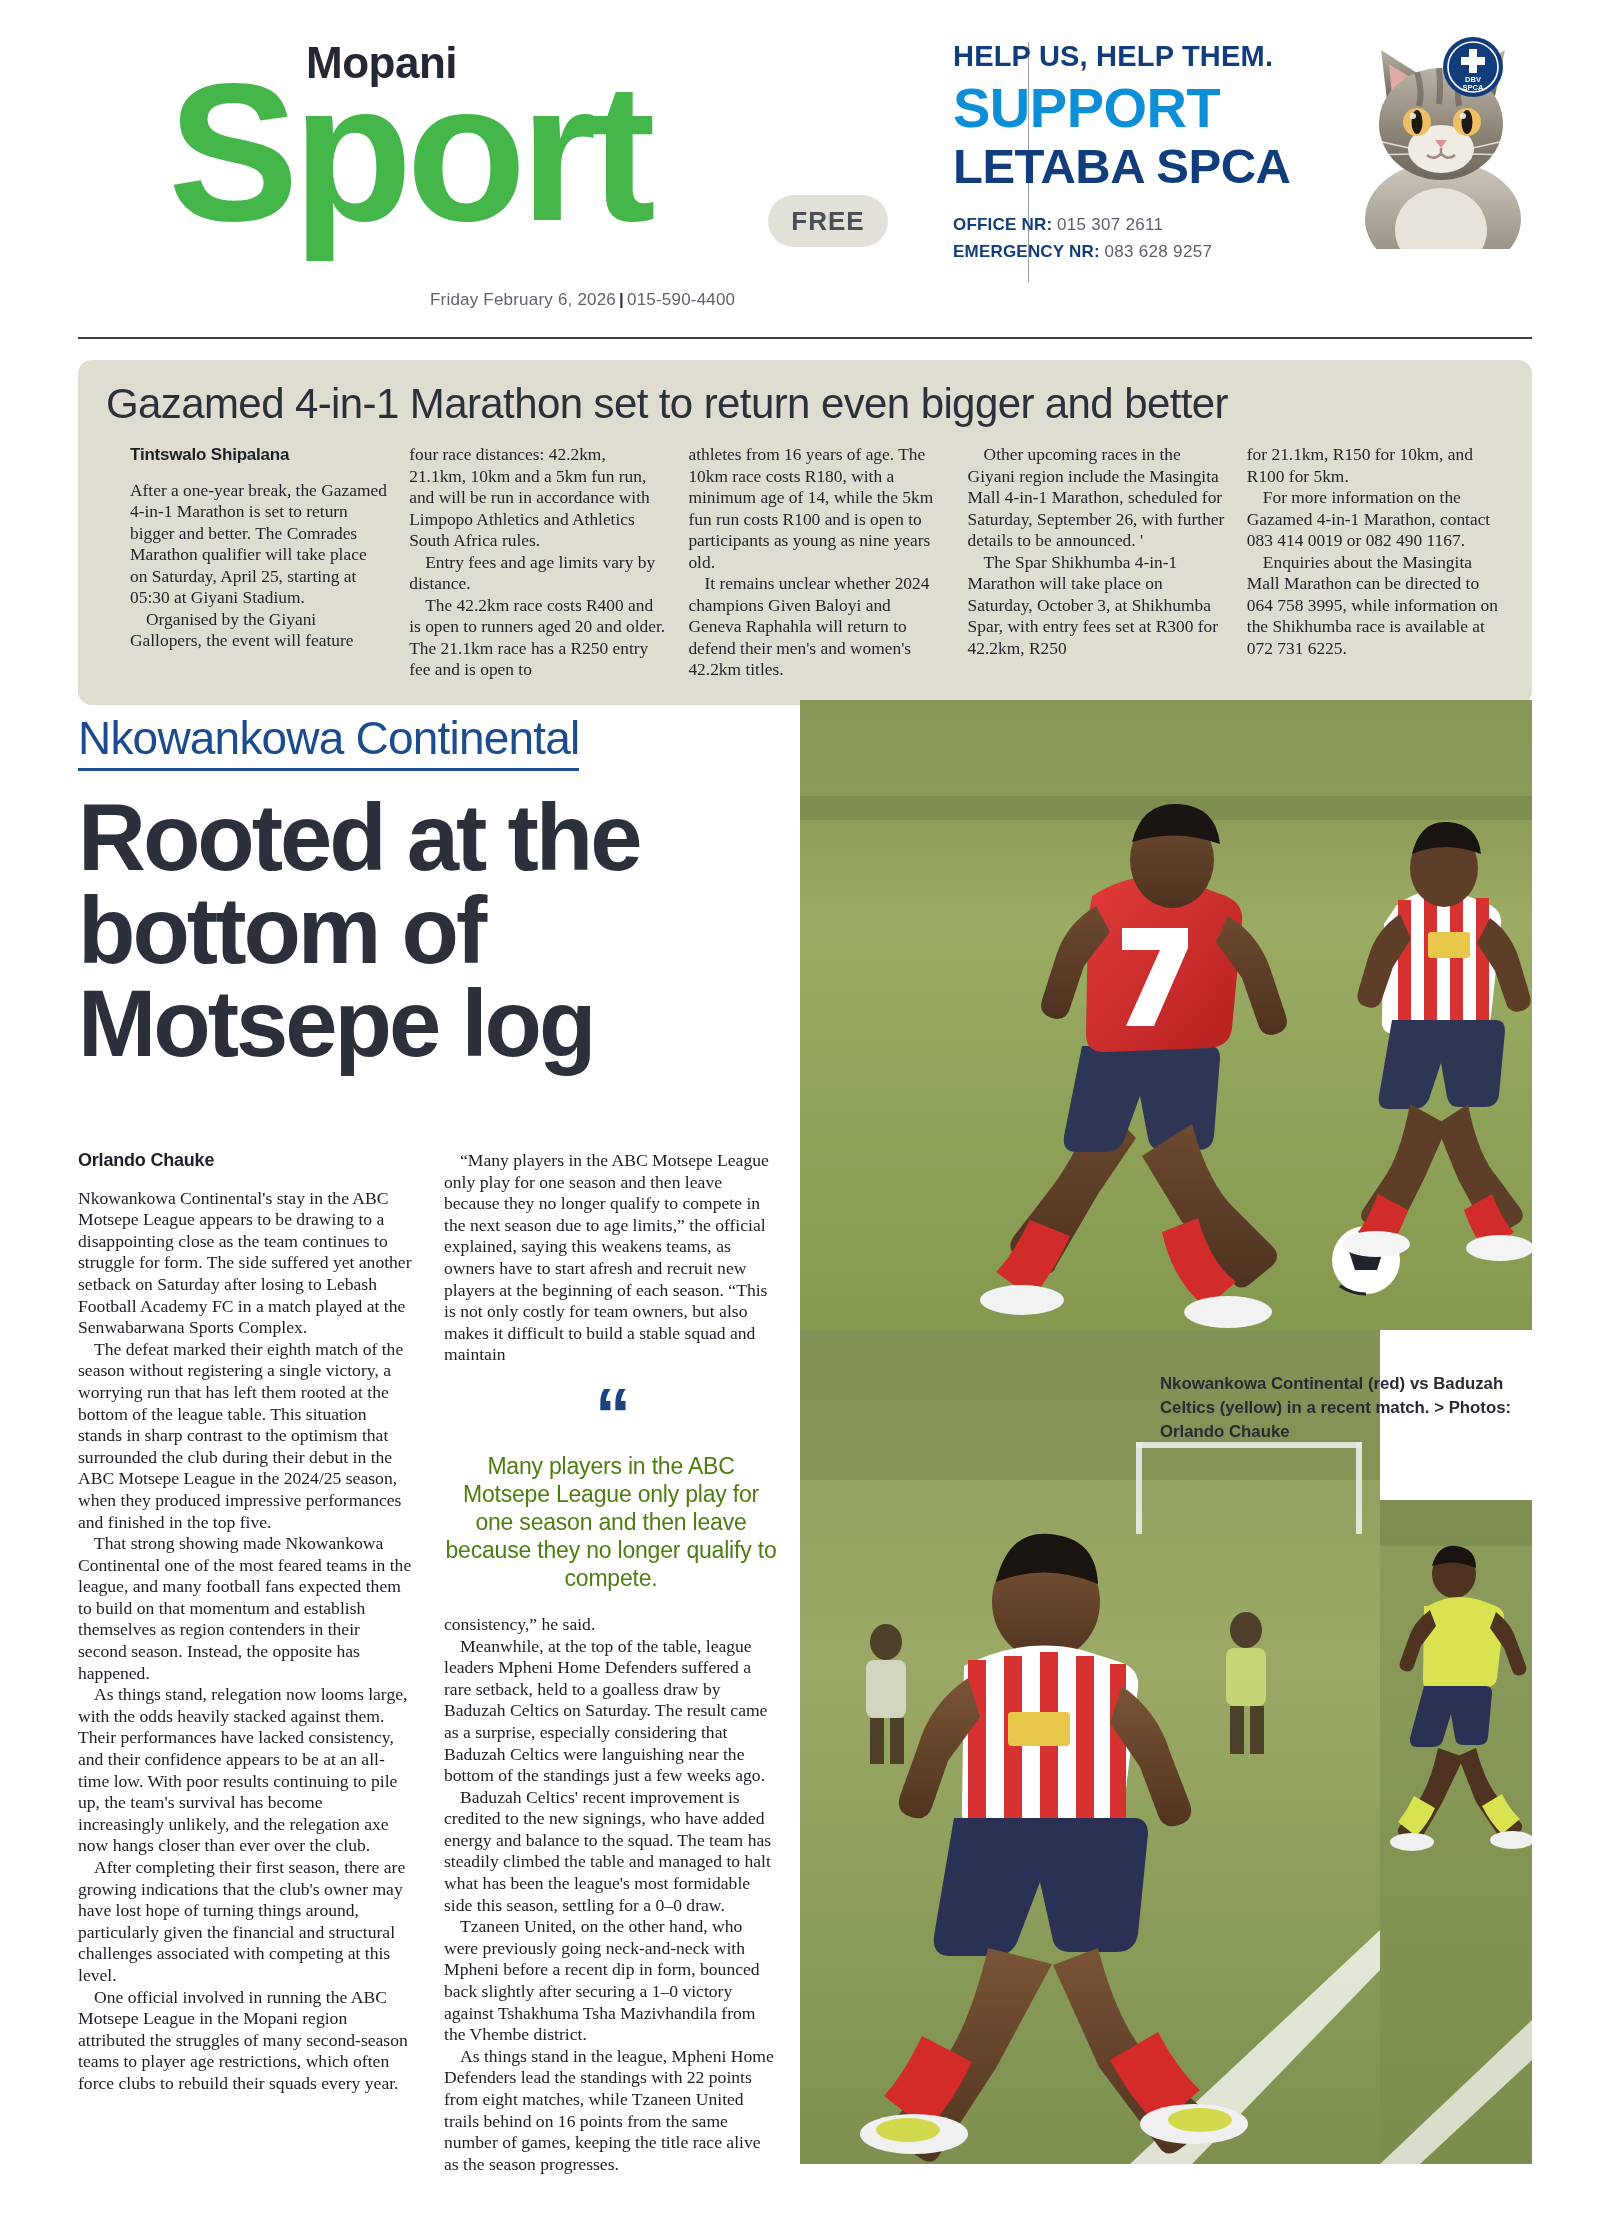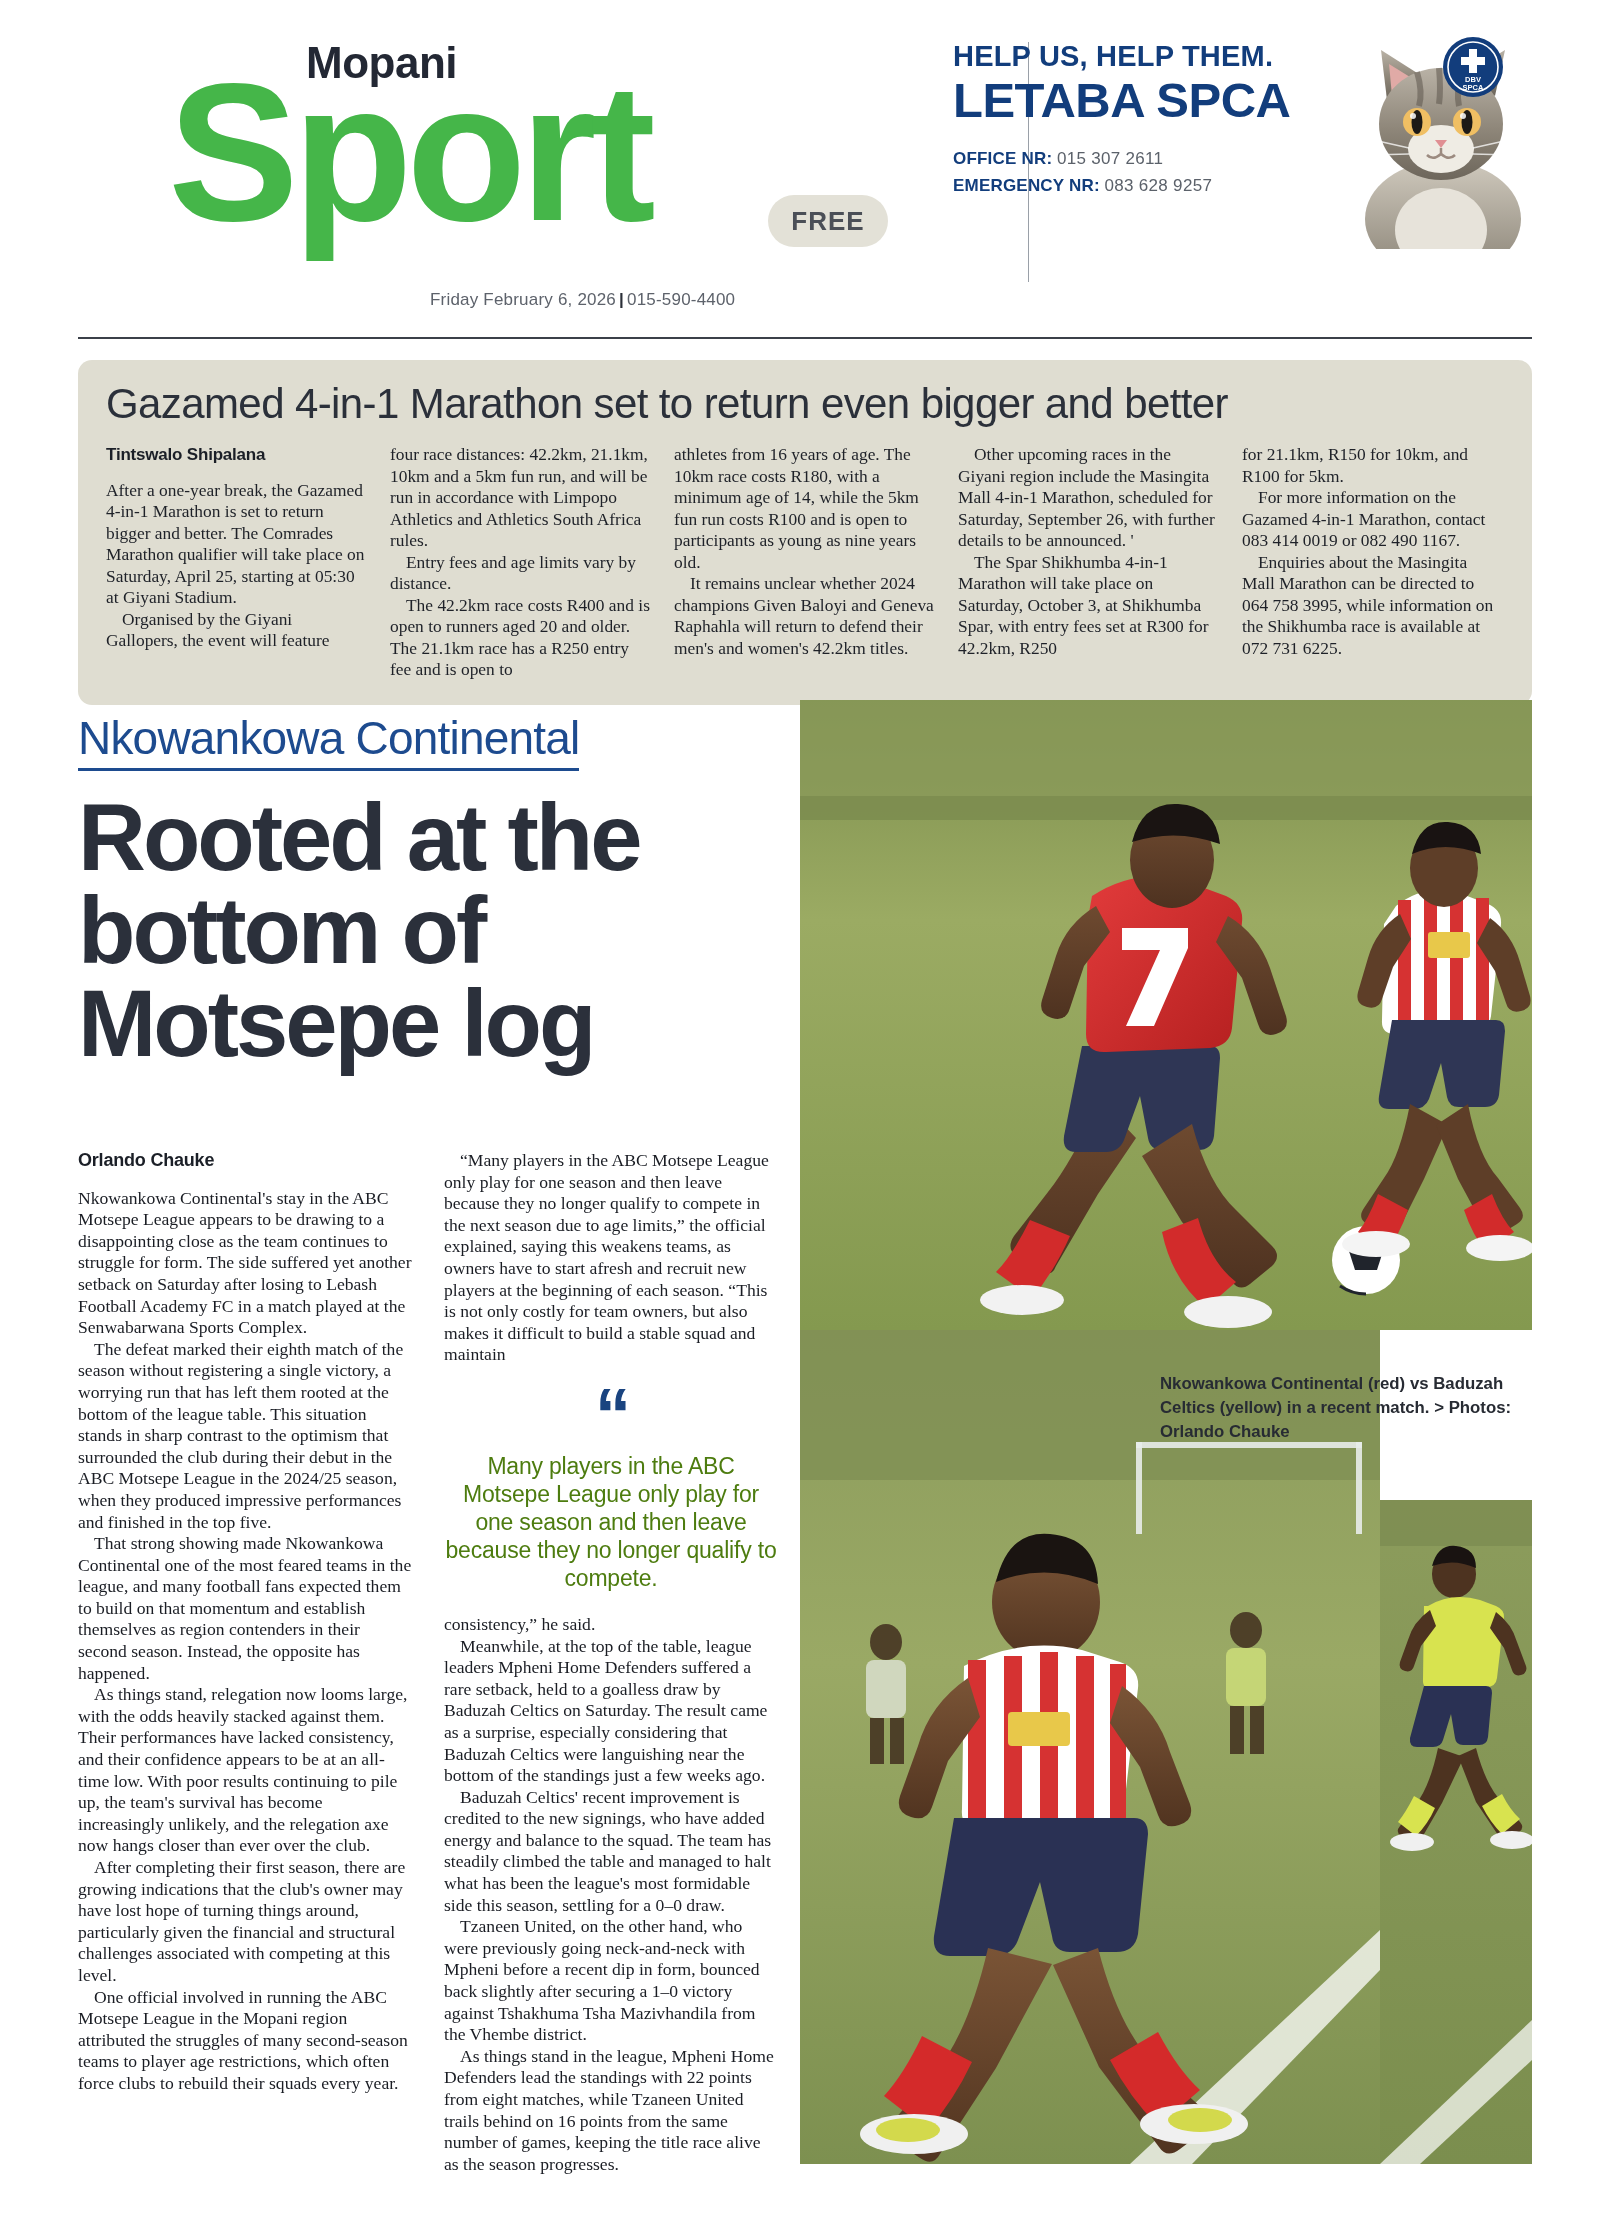--- a/index.html
+++ b/index.html
@@ -193,20 +193,21 @@
     font-weight: 400;
     color: #2b303a;
     letter-spacing: -0.6px;
     line-height: 56px;
     font-family: "Liberation Sans", sans-serif;
     margin-bottom: 12px;
   }
   .marathon-cols {
     display: flex;
     gap: 22px;
+    margin-left: 24px;
   }
   .marathon-col {
     width: 268px;
     font-family: "Liberation Serif", serif;
     font-size: 17.4px;
     line-height: 21.5px;
     color: #1e2128;
     text-align: left;
   }
   .byline-small {
@@ -349,20 +350,21 @@
       <div class="dateline">
         <span>Friday February 6, 2026</span><span class="sep">|</span><span>015-590-4400</span>
       </div>
     </div>
 
     <div class="masthead-divider"></div>
 
     <div class="masthead-right">
       <div class="spca-block">
         <div class="spca-line1">HELP US, HELP THEM.</div>
+        <div class="spca-line2">SUPPORT</div>
         <div class="spca-line3">LETABA SPCA</div>
         <div class="spca-contacts">
           <div class="spca-contact-row">
             <span class="spca-contact-label">OFFICE NR:</span>
             <span class="spca-contact-value">015 307 2611</span>
           </div>
           <div class="spca-contact-row">
             <span class="spca-contact-label">EMERGENCY NR:</span>
             <span class="spca-contact-value">083 628 9257</span>
           </div>

